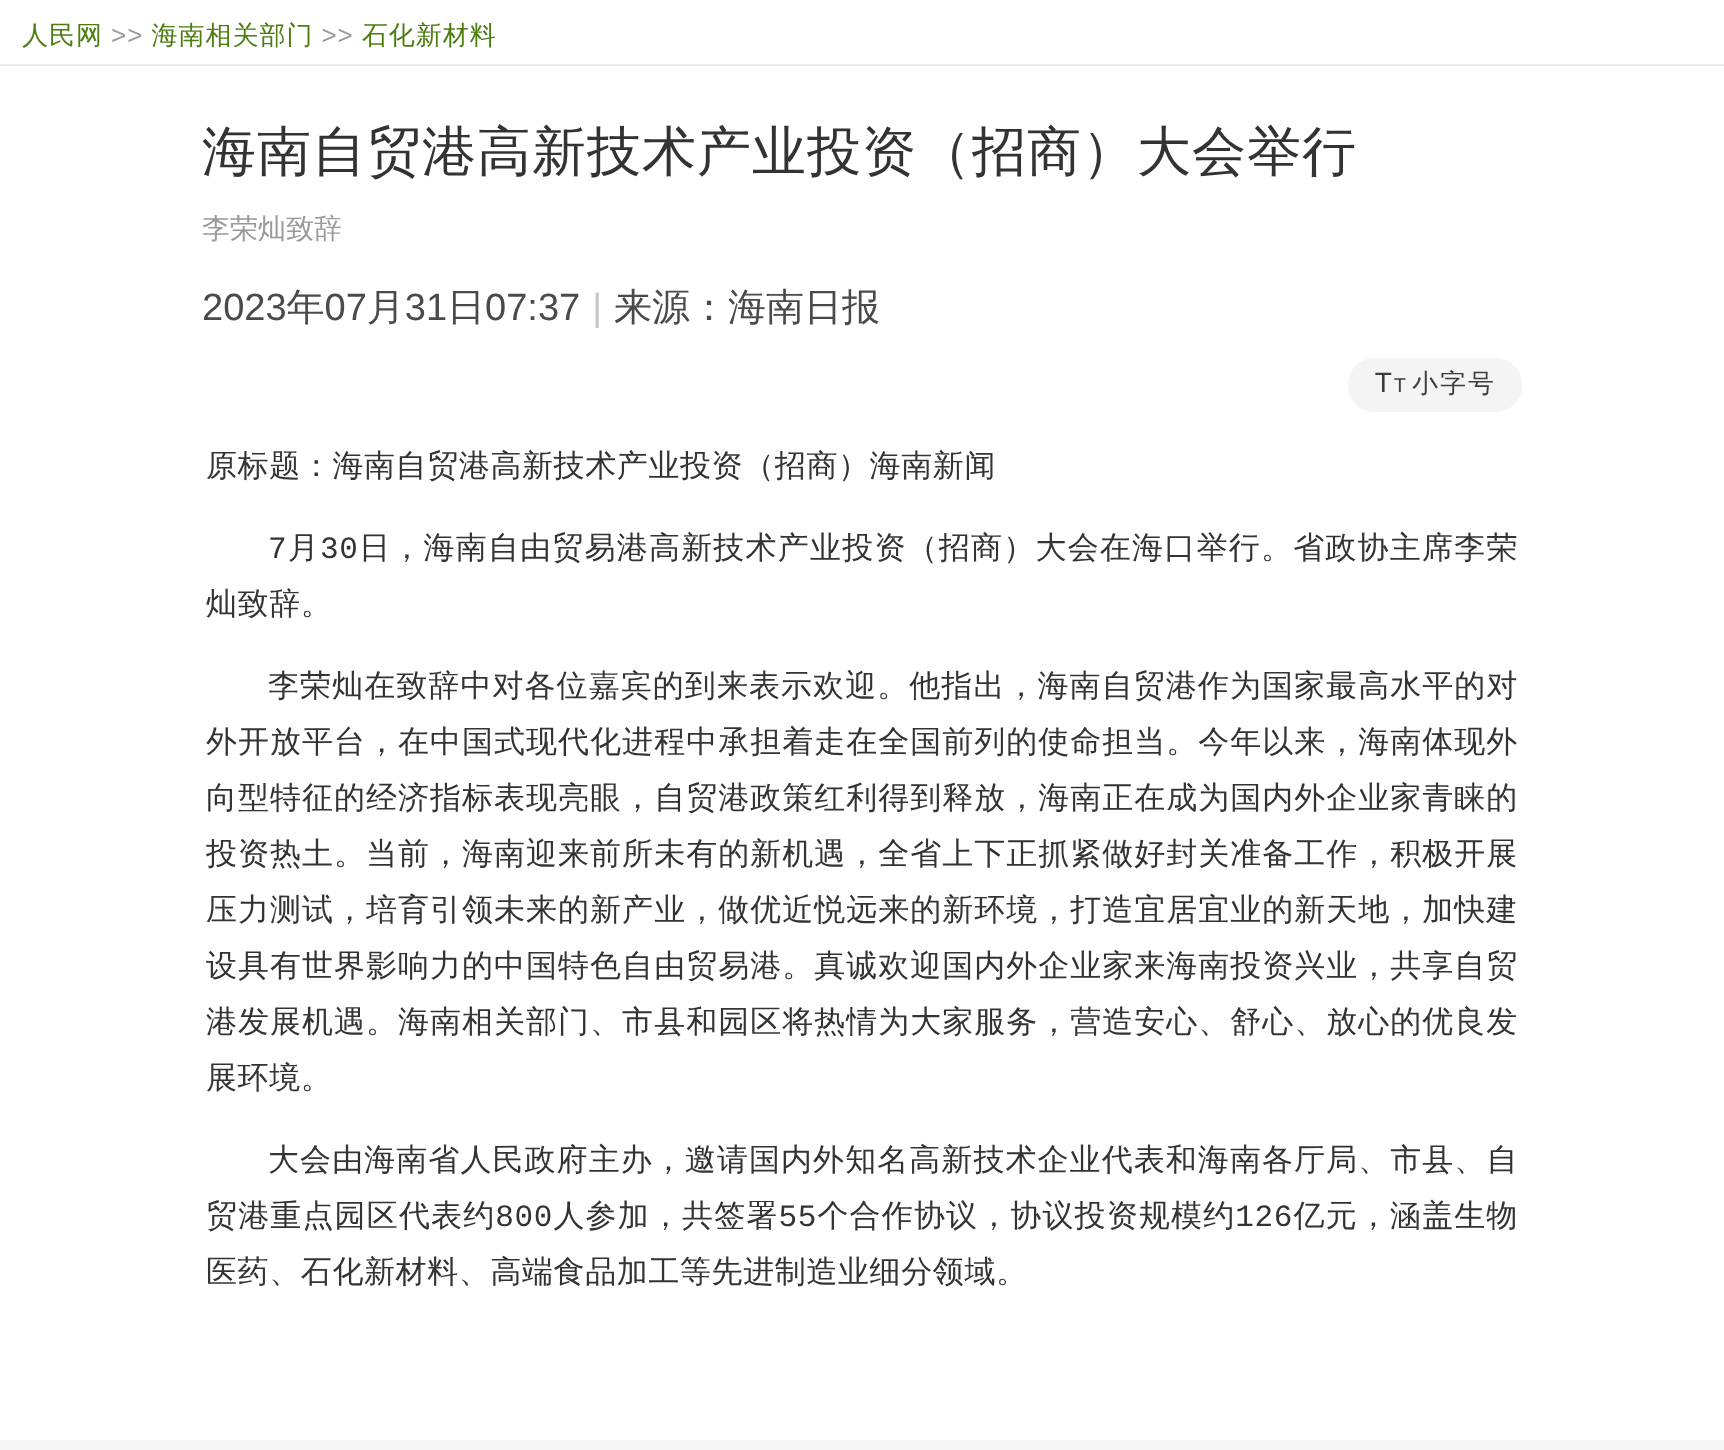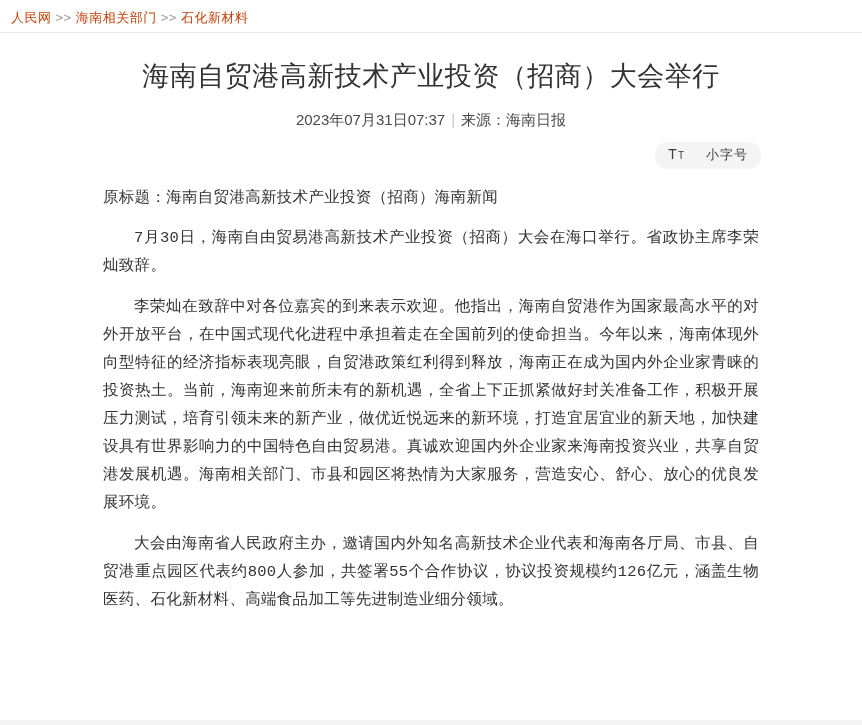--- a/index.html
+++ b/index.html
@@ -13,49 +13,49 @@
 
   
   .breadcrumb {
     padding: 9px 0 0 11px;
     font-size: 13px;
     color: #9a9a9a;
     height: 24px;
     letter-spacing: 0.5px;
   }
   .breadcrumb a {
-    color: #c2410c;
+    color: #4d7c0f;
     text-decoration: none;
     cursor: pointer;
   }
   .breadcrumb .sep { color: #9a9a9a; margin: 0 4px; }
   .top-divider {
     border: none;
     border-top: 1px solid #ebebeb;
     margin-top: 8px;
   }
 
   
-  .article-head { width: 660px; margin: 0 auto; text-align: center; }
+  .article-head { width: 660px; margin: 0 auto; text-align: left; }
   .article-title {
     margin-top: 25px;
     font-size: 27px;
     font-weight: 400;
     color: #333;
     line-height: 36px;
     letter-spacing: 0.5px;
   }
   .article-subtitle {
     margin-top: 12px;
     font-size: 14px;
     color: #999;
   }
   .article-meta {
     margin-top: 17px;
-    font-size: 15px;
+    font-size: 19px;
     color: #4a4a4a;
   }
   .article-meta .pipe { color: #c6c6c6; margin: 0 6px; }
   .article-meta .source-link { color: #4a4a4a; text-decoration: none; cursor: pointer; }
 
   
   .toolbar-row {
     width: 660px; margin: 12px auto 0 auto;
     display: flex; justify-content: flex-end;
   }
@@ -65,21 +65,21 @@
     border: none;
     border-radius: 13px;
     padding: 4px 13px 5px 13px;
     font-size: 13px;
     color: #3c3c3c;
     cursor: pointer;
     font-family: inherit;
   }
   .fontsize-btn .t-big   { font-size: 14px; font-weight: 400; }
   .fontsize-btn .t-small { font-size: 10px; margin-left: 1px; }
-  .fontsize-btn .fs-label { margin-left: 22px; letter-spacing: 1px; }
+  .fontsize-btn .fs-label { margin-left: 3px; letter-spacing: 1px; }
 
   
   .article-body {
     width: 656px;
     margin: 14px auto 0 auto;
     font-size: 15.5px;
     line-height: 28px;
     color: #333;
     text-align: justify;
     letter-spacing: 0.3px;
@@ -98,20 +98,21 @@
 <body>
 
 <div class="page">
 
   <nav class="breadcrumb"><a>人民网</a><span class="sep">&gt;&gt;</span><a>海南相关部门</a><span class="sep">&gt;&gt;</span><a>石化新材料</a></nav>
 
   <hr class="top-divider">
 
   <div class="article-head">
     <h1 class="article-title">海南自贸港高新技术产业投资（招商）大会举行</h1>
+    <div class="article-subtitle">李荣灿致辞</div>
     <div class="article-meta">
       <span>2023年07月31日07:37</span><span class="pipe">|</span><span>来源：</span><a class="source-link">海南日报</a>
     </div>
   </div>
 
   <div class="toolbar-row">
     <button class="fontsize-btn">
       <span class="t-big">T</span>
       <span class="t-small">T</span>
       <span class="fs-label">小字号</span>

